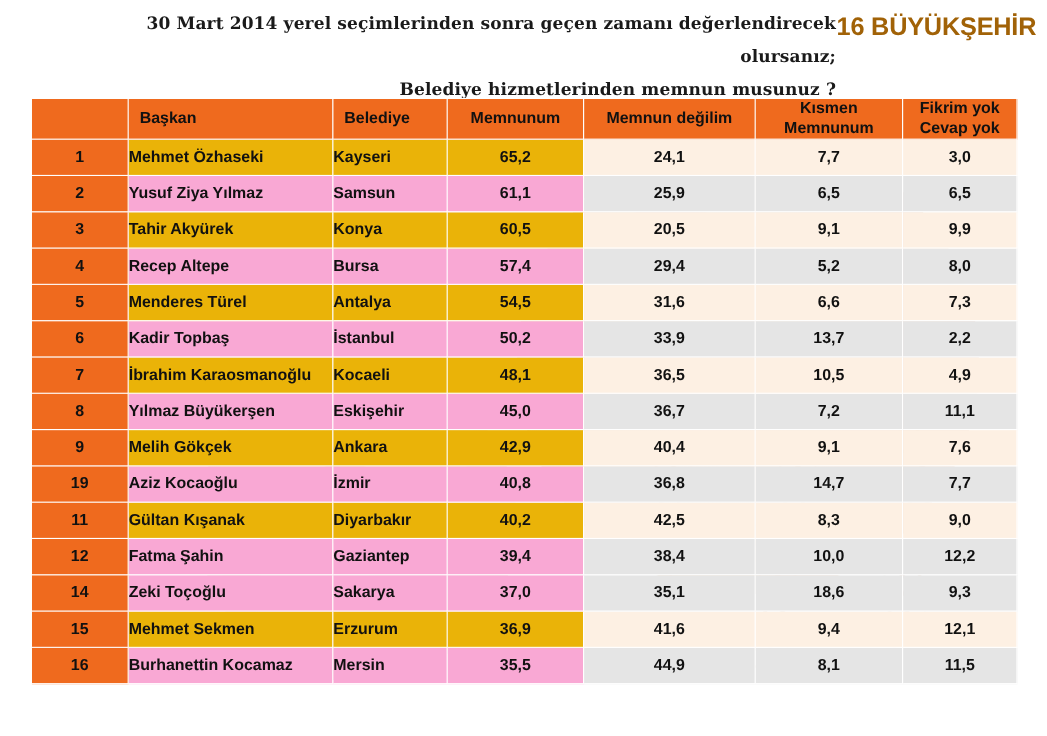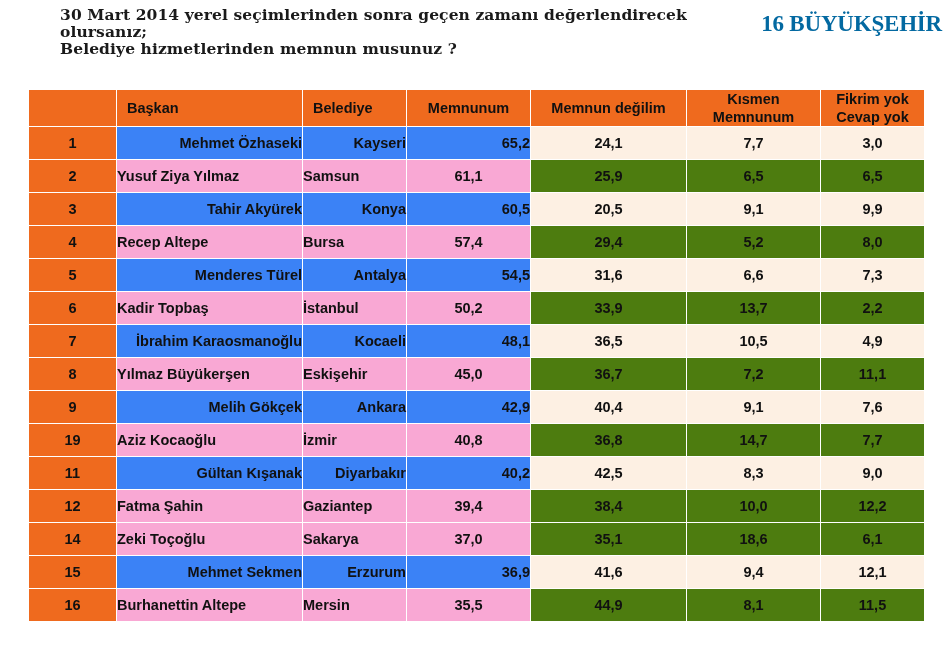--- a/index.html
+++ b/index.html
@@ -66,36 +66,36 @@
     position: absolute;
     left: 0; top: 4px;
     width: 952px;
     height: 48px;
   }
   .title {
     position: absolute;
     left: 60px;
     top: 2px;
     width: 700px;
-    text-align: left;
+    text-align: right;
     font-family: "DejaVu Serif", serif;
     font-weight: bold;
     font-size: 15.5px;
     color: #1a1a1a;
-    line-height: 17px;
+    line-height: 30px;
     letter-spacing: .1px;
   }
   .brand {
     position: absolute;
     right: 10px;
     top: 7px;
-    font-family: Liberation Serif, serif;
+    font-family: Liberation Sans, sans-serif;
     font-weight: bold;
     font-size: 23px;
-    color: #0369a1;
+    color: #a16207;
     letter-spacing: -.2px;
   }
 
   
   table.ranking {
     position: absolute;
     left: 28px;
     top: 57px;
     width: 896px;
     border-collapse: collapse;
@@ -151,24 +151,24 @@
     text-align: left;
     padding-left: 10px;
     font-family: "DejaVu Serif", serif;
     font-size: 14.5px;
   }
   td.num {
     text-align: center;
     font-family: "DejaVu Serif", serif;
     font-size: 14.5px;
   }
-  tr.odd td.data  { background: #3b82f6; text-align: right; }
+  tr.odd td.data  { background: #eab308; }
   tr.even td.data { background: #f9a8d4; }
   tr.odd td.tint  { background: #fdf0e3; }
-  tr.even td.tint { background: #4d7c0f; }
+  tr.even td.tint { background: #e5e5e5; }
 </style>
 </head>
 <body>
 
 <div class="bg-art">
   <div class="ball b1"></div>
   <div class="ball b2"></div>
   <div class="dots"></div>
   <div class="stripe s1"></div>
   <div class="stripe s2"></div>
@@ -321,34 +321,34 @@
           <td class="num tint">10,0</td>
           <td class="num tint">12,2</td>
         </tr>
         <tr class="even">
           <td class="rank">14</td>
           <td class="name data">Zeki Toçoğlu</td>
           <td class="city data">Sakarya</td>
           <td class="num data">37,0</td>
           <td class="num tint">35,1</td>
           <td class="num tint">18,6</td>
-          <td class="num tint">6,1</td>
+          <td class="num tint">9,3</td>
         </tr>
         <tr class="odd">
           <td class="rank">15</td>
           <td class="name data">Mehmet Sekmen</td>
           <td class="city data">Erzurum</td>
           <td class="num data">36,9</td>
           <td class="num tint">41,6</td>
           <td class="num tint">9,4</td>
           <td class="num tint">12,1</td>
         </tr>
         <tr class="even">
           <td class="rank">16</td>
-          <td class="name data">Burhanettin Altepe</td>
+          <td class="name data">Burhanettin Kocamaz</td>
           <td class="city data">Mersin</td>
           <td class="num data">35,5</td>
           <td class="num tint">44,9</td>
           <td class="num tint">8,1</td>
           <td class="num tint">11,5</td>
         </tr>
       </tbody>
   </table>
 
 </div>

